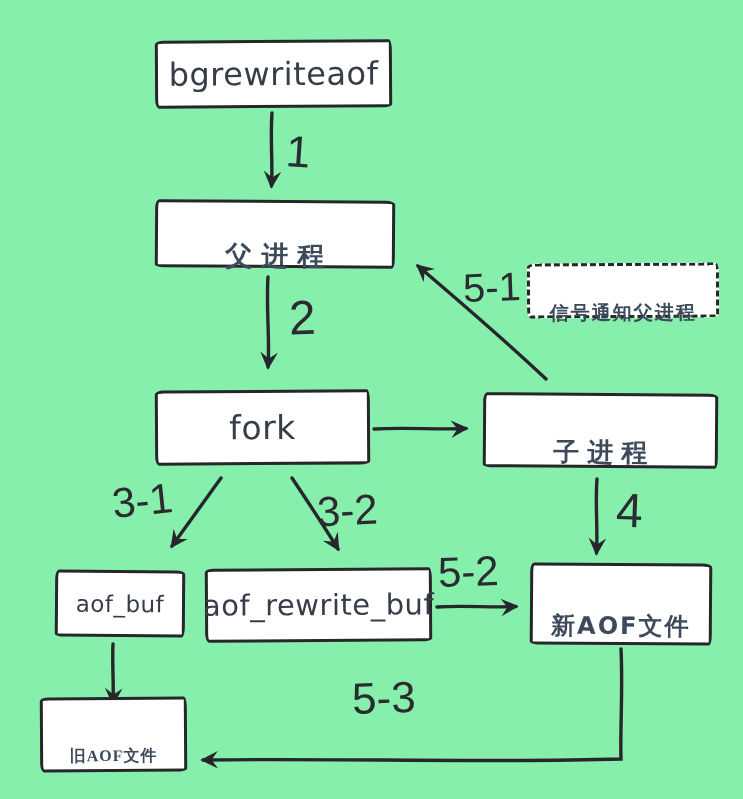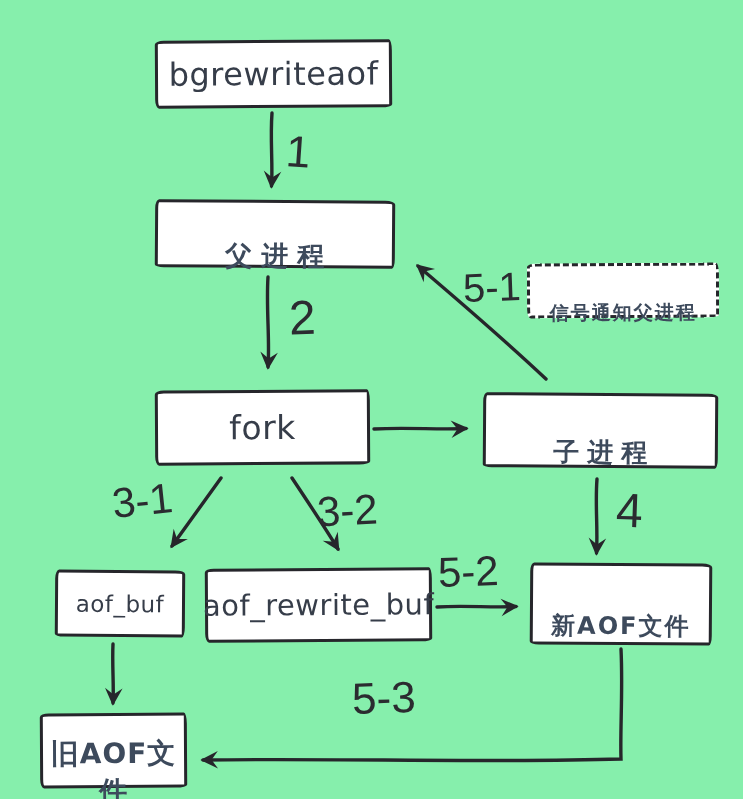--- a/index.html
+++ b/index.html
@@ -63,21 +63,21 @@
   .lbl-53 { left: 352px; top: 676px; font-size: 44px; transform: rotate(-2deg); }
 
   .box-bgrewriteaof { left: 155px; top: 40px;  width: 237px; height: 68px; font-size: 32px; }
   .box-parent       { left: 155px; top: 200px; width: 240px; height: 68px; font-size: 27px; letter-spacing: 9px; padding-left: 9px; }
   .box-fork         { left: 155px; top: 390px; width: 215px; height: 75px; font-size: 33px; }
   .box-child        { left: 483px; top: 393px; width: 235px; height: 75px; font-size: 26px; letter-spacing: 8px; padding-left: 8px; }
   .box-signal       { left: 527px; top: 263px; width: 192px; height: 55px; font-size: 19px; letter-spacing: 2px; font-weight: 700; }
   .box-aofbuf       { left: 55px;  top: 570px; width: 130px; height: 67px; font-size: 23px; }
   .box-aofrewrite   { left: 205px; top: 568px; width: 227px; height: 74px; font-size: 29px; }
   .box-newaof       { left: 530px; top: 563px; width: 182px; height: 82px; font-size: 24px; letter-spacing: 2px; font-weight: 700; }
-  .box-oldaof       { left: 40px;  top: 713px; width: 147px; height: 75px; font-size: 28px; letter-spacing: 1px; font-weight: 700; }
+  .box-oldaof       { left: 40px;  top: 697px; width: 147px; height: 75px; font-size: 16px; letter-spacing: 1px; font-weight: 700; font-family: Liberation Serif, serif; }
 </style>
 </head>
 <body>
 
 <div class="canvas">
 
   <svg class="edges-svg" viewBox="0 0 743 799" xmlns="http://www.w3.org/2000/svg">
     <defs>
       <marker id="arrowhead" viewBox="0 0 12 12" refX="9.5" refY="6" markerWidth="6.2" markerHeight="6.2" orient="auto">
         <path d="M1,1 L11,6 L1,11 L4.6,6 Z" fill="#26262b"></path>

